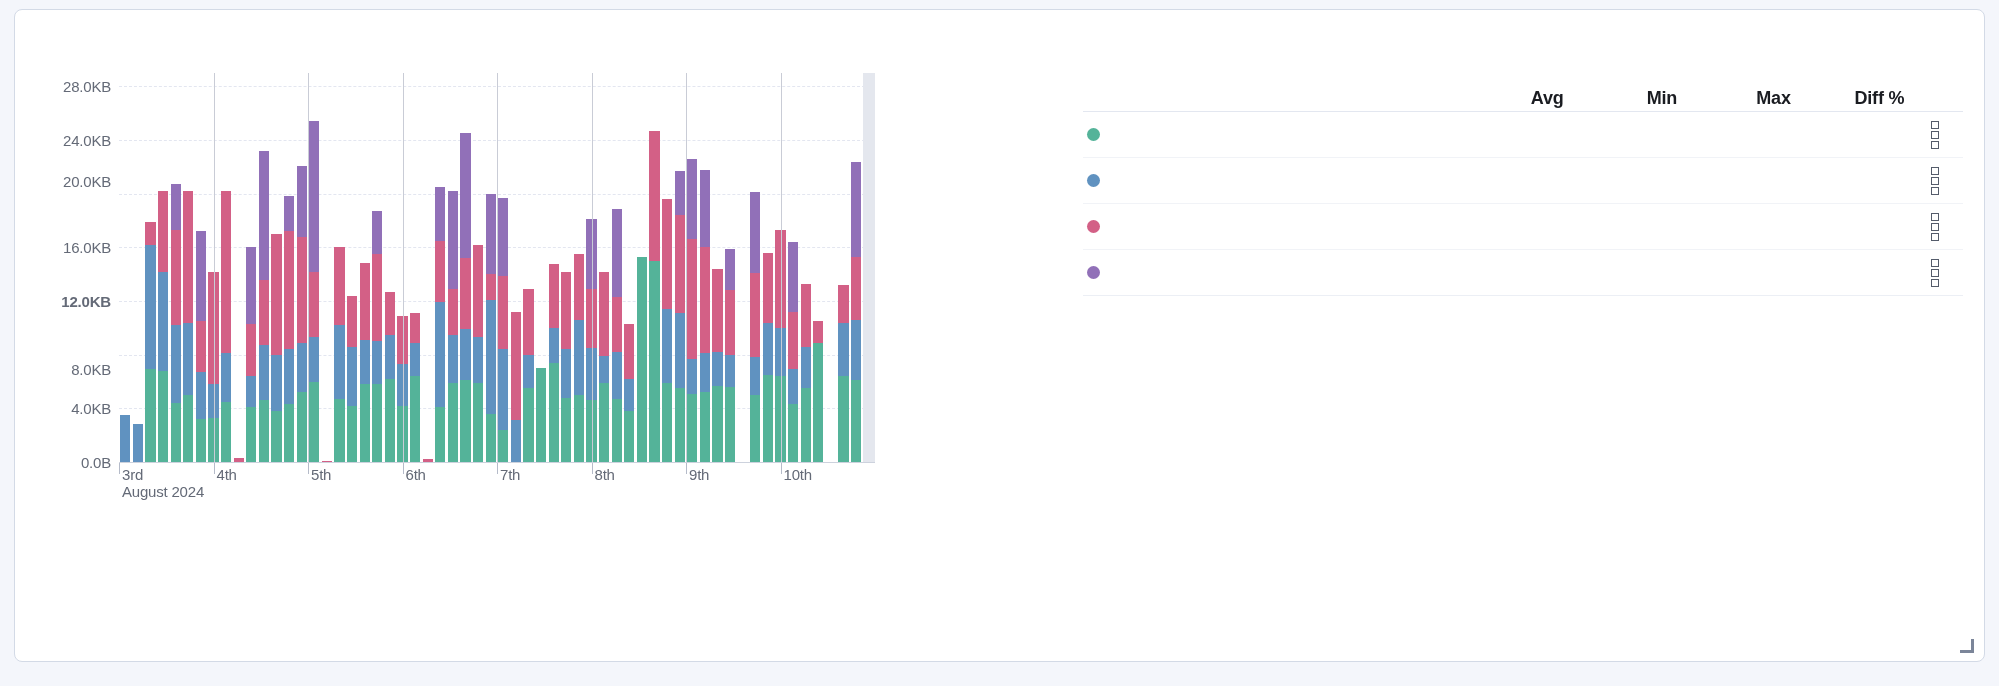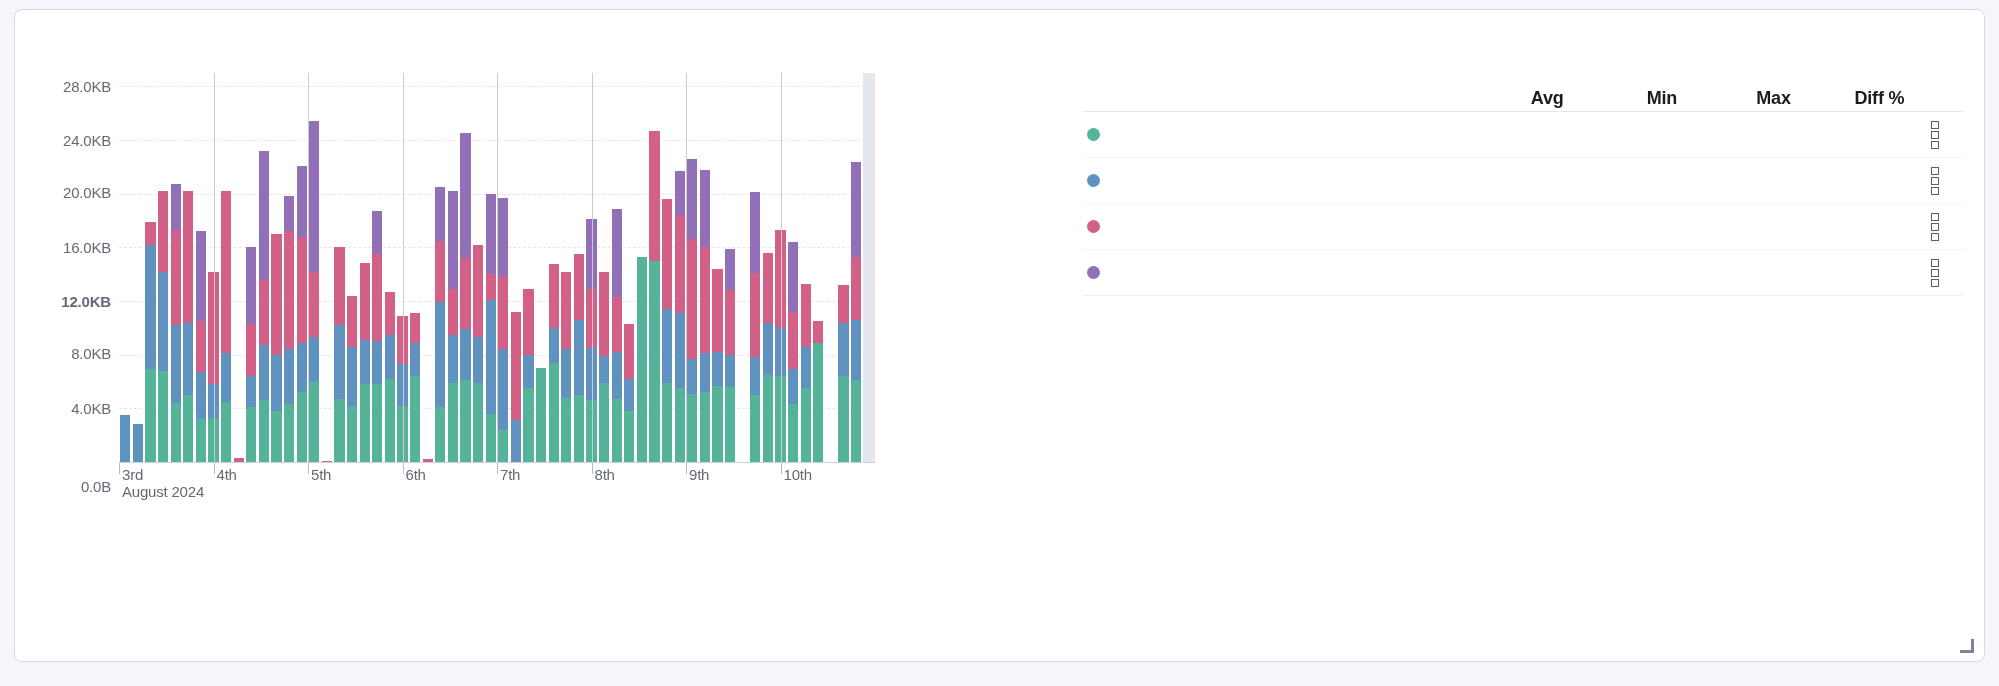--- a/index.html
+++ b/index.html
@@ -269,26 +269,26 @@
 </head>
 <body>
 
 <div id="root">
 
   <div class="panel">
 
 
     <div class="chart-wrap">
       <div class="y-labels" id="y-labels">
-          <div class="y-label" style="top: 424px;">0.0B</div>
+          <div class="y-label" style="top: 400px;">0.0B</div>
           <div class="y-label" style="top: 346.345px;">4.0KB</div>
-          <div class="y-label" style="top: 291px;">8.0KB</div>
+          <div class="y-label" style="top: 307px;">8.0KB</div>
           <div class="y-label" style="top: 239.034px; font-weight: bold;">12.0KB</div>
           <div class="y-label" style="top: 185.379px;">16.0KB</div>
-          <div class="y-label" style="top: 130px;">20.0KB</div>
+          <div class="y-label" style="top: 119px;">20.0KB</div>
           <div class="y-label" style="top: 78.069px;">24.0KB</div>
           <div class="y-label" style="top: 24.4138px;">28.0KB</div>
         </div>
       <div class="plot" id="plot">
         <div class="plot-bg"></div>
       <div class="gridline" style="top: 335.345px;"></div>
           <div class="gridline" style="top: 281.69px;"></div>
           <div class="gridline" style="top: 228.034px;"></div>
           <div class="gridline" style="top: 174.379px;"></div>
           <div class="gridline" style="top: 120.724px;"></div>

